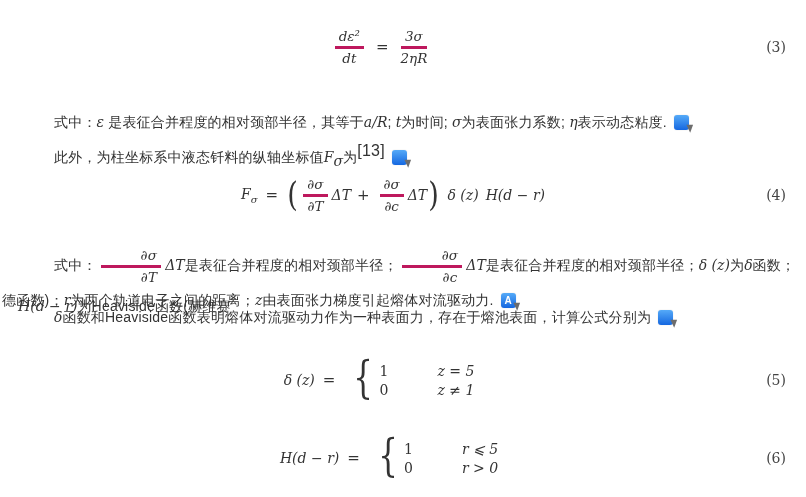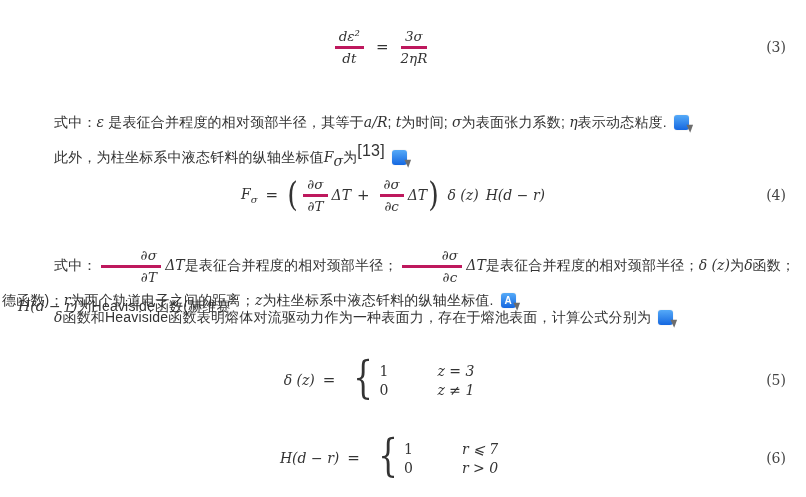--- a/index.html
+++ b/index.html
@@ -100,58 +100,58 @@
   <span>式中：</span><span class="frac" style="vertical-align:middle;">
       <span class="fnum">∂σ</span>
       <span class="fden">∂T</span>
     </span><span class="mi">ΔT</span><span>是表征合并程度的相对颈部半径；</span><span class="frac" style="vertical-align:middle;">
       <span class="fnum">∂σ</span>
       <span class="fden">∂c</span>
     </span><span class="mi">ΔT</span><span>是表征合并程度的相对颈部半径；</span><span class="mi">δ (z)</span><span>为</span><span class="mi">δ</span><span>函数；</span><span class="mi">H(d − r)</span><span>为Heaviside函数(赫维赛</span>
 </p>
 
 <p class="para" style="top:275px;">
-  <span>德函数)；</span><span class="mi">r</span><span>为两个轨道电子之间的距离；</span><span class="mi">z</span><span>为柱坐标系中液态钎料的纵轴坐标值.</span><span class="ticon"><span class="ta">A</span><span class="cursor"></span></span>
+  <span>德函数)；</span><span class="mi">r</span><span>为两个轨道电子之间的距离；</span><span class="mi">z</span><span>由表面张力梯度引起熔体对流驱动力.</span><span class="ticon"><span class="ta">A</span><span class="cursor"></span></span>
 </p>
 
 <p class="para indent" style="top:292px;">
   <span class="mi">δ</span><span>函数和Heaviside函数表明熔体对流驱动力作为一种表面力，存在于熔池表面，计算公式分别为</span><span class="ticon"><span class="ta">A</span><span class="cursor"></span></span>
 </p>
 
 <div class="eqrow" style="top:352px;height:56px;">
   <span class="eqbody" style="transform:translateX(-24px);">
     <span class="mi">δ (z)</span>
     <span class="rel">=</span>
     <span class="cases">
       <span class="brace">{</span>
       <span class="crows">
         <span class="crow">
             <span class="cv">1</span>
-            <span class="cc">z = 3</span>
+            <span class="cc">z = 5</span>
           </span>
         <span class="crow">
             <span class="cv">0</span>
             <span class="cc">z ≠ 1</span>
           </span>
       </span>
     </span>
   </span>
   <span class="eqnum">(5)</span>
 </div>
 
 <div class="eqrow" style="top:430px;height:56px;">
   <span class="eqbody" style="transform:translateX(-14px);">
     <span class="mi">H(d − r)</span>
     <span class="rel">=</span>
     <span class="cases">
       <span class="brace">{</span>
       <span class="crows">
         <span class="crow">
             <span class="cv">1</span>
-            <span class="cc">r ⩽ 7</span>
+            <span class="cc">r ⩽ 5</span>
           </span>
         <span class="crow">
             <span class="cv">0</span>
             <span class="cc">r &gt; 0</span>
           </span>
       </span>
     </span>
   </span>
   <span class="eqnum">(6)</span>
 </div>

